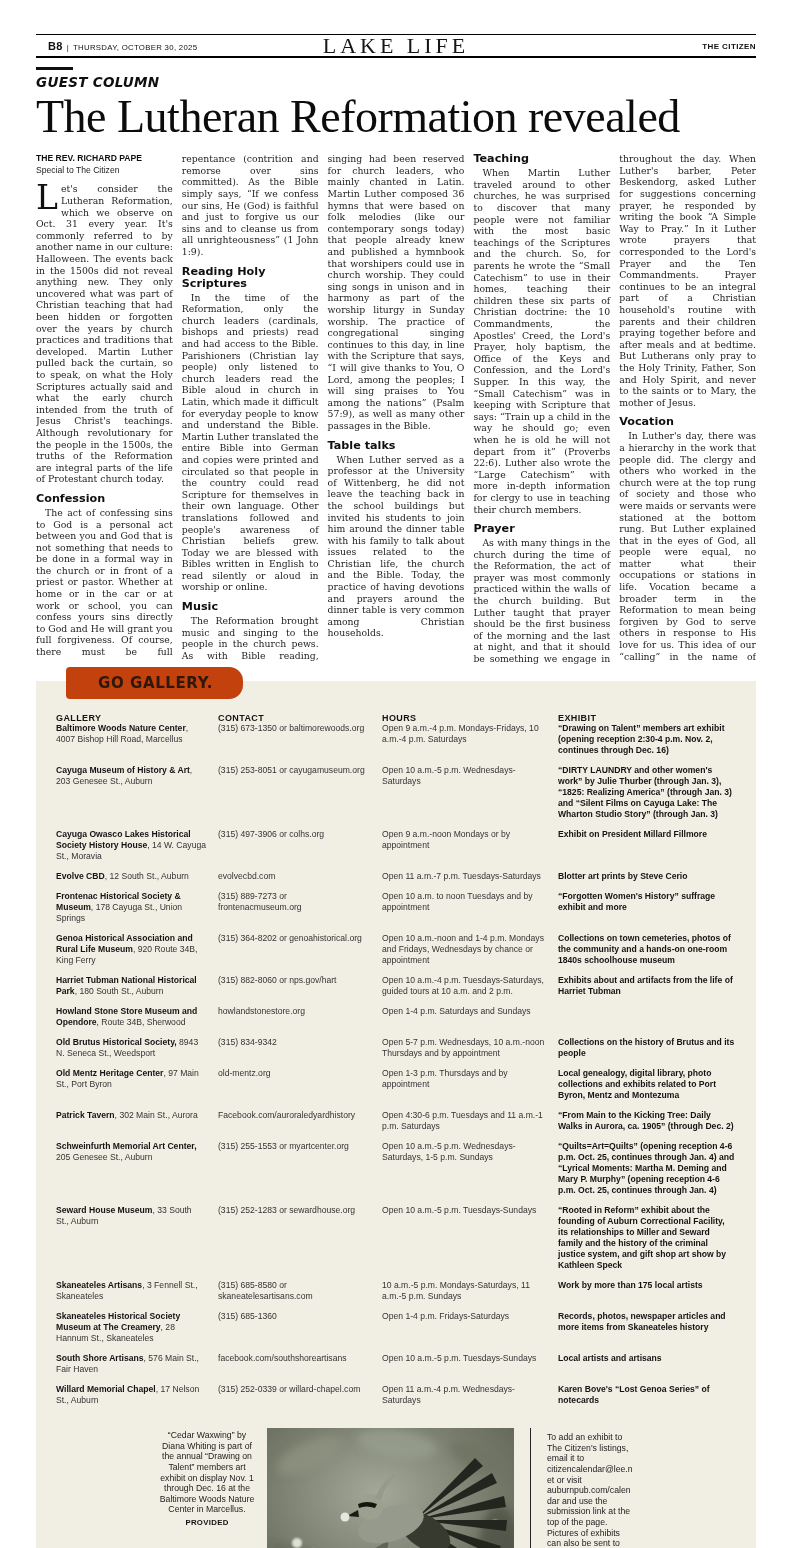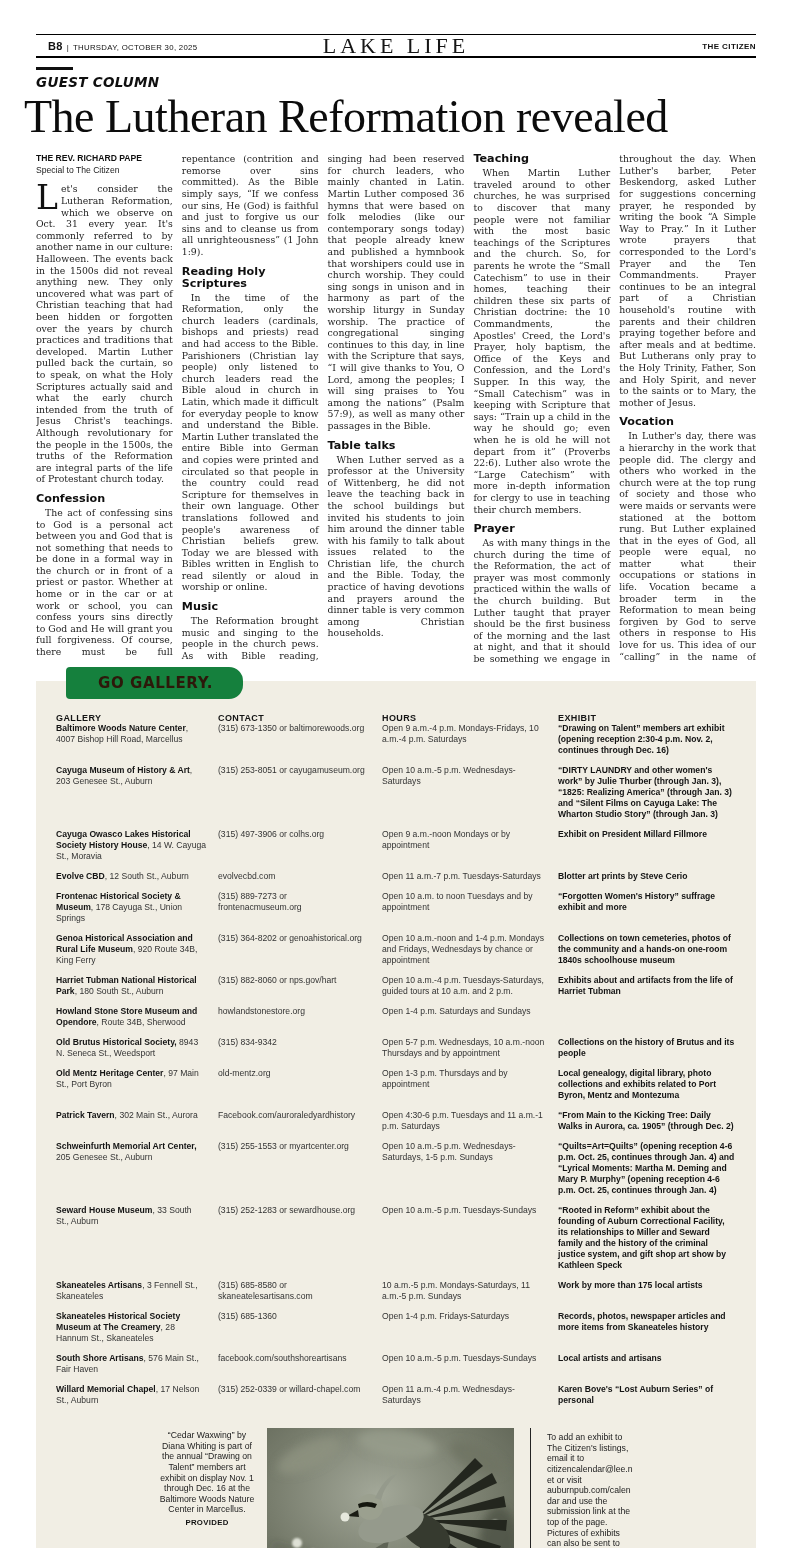--- a/index.html
+++ b/index.html
@@ -9,34 +9,34 @@
   .masthead{margin:34px 36px 0;border-top:1px solid #000;border-bottom:2px solid #000;display:flex;align-items:center;justify-content:space-between;padding:5px 0 4px;}
   .folio{font-size:7.8px;letter-spacing:.3px;color:#111;display:flex;align-items:baseline;gap:4px;}
   .folio .pn{font-weight:bold;font-size:11px;padding-left:12px;}
   .section-title{position:absolute;left:0;right:0;text-align:center;font-family:"Liberation Serif",serif;font-size:22px;letter-spacing:4px;color:#161616;pointer-events:none;}
   .pub{font-size:8px;font-weight:bold;letter-spacing:.4px;color:#111;}
 
   
   .kicker-wrap{margin:9px 36px 0;}
   .kicker-rule{width:37px;border-top:3px solid #101010;}
   .kicker{font-weight:bold;font-size:13.5px;letter-spacing:.3px;color:#0f0f0f;margin-top:4px;font-family:"DejaVu Sans",sans-serif;font-style:italic;}
-  h1.headline{font-family:"Liberation Serif",serif;font-weight:400;font-size:46px;letter-spacing:-.5px;color:#0c0c0c;margin:3px 24px 12px;line-height:1.05;white-space:nowrap;}
+  h1.headline{font-family:"Liberation Serif",serif;font-weight:400;font-size:46px;letter-spacing:-.5px;color:#0c0c0c;margin:3px 36px 12px;line-height:1.05;white-space:nowrap;}
 
   
   .article{margin:0 36px;height:512px;column-count:5;column-gap:9px;font-family:"DejaVu Serif",serif;font-size:9.3px;line-height:11.6px;text-align:justify;color:#1d1d1d;overflow:hidden;}
   .byline-author{font-family:"Liberation Sans",sans-serif;font-weight:bold;font-size:8.6px;color:#101010;}
   .byline-credit{font-family:"Liberation Sans",sans-serif;font-size:8.6px;color:#222;margin-bottom:7px;}
   .article p{margin:0;text-indent:9px;}
   .article p.intro{text-indent:0;}
   .article h4{font-family:"DejaVu Sans",sans-serif;font-size:11.2px;line-height:12px;margin:8px 0 2px;color:#0f0f0f;break-after:avoid;text-align:left;}
   .dropcap{float:left;font-family:"DejaVu Serif",serif;font-size:33px;line-height:27px;padding:1px 3px 0 0;color:#111;}
 
   
   .panel{margin:16px 36px 0;background:#f1eee4;padding:0 20px 22px;}
-  .badge{display:inline-block;background:#15803d;color:#2d180a;font-family:"DejaVu Sans",sans-serif;font-weight:bold;font-size:15px;letter-spacing:.6px;padding:7px 30px 7px 32px;border-radius:4px 14px 14px 4px;transform:translateY(-14px);margin-left:10px;}
+  .badge{display:inline-block;background:#c2410c;color:#2d180a;font-family:"DejaVu Sans",sans-serif;font-weight:bold;font-size:15px;letter-spacing:.6px;padding:7px 30px 7px 32px;border-radius:4px 14px 14px 4px;transform:translateY(-14px);margin-left:10px;}
   .gtable{margin-top:0;}
   .ghead,.grow{display:grid;grid-template-columns:150px 152px 164px 1fr;column-gap:12px;}
   .ghead{font-weight:bold;font-size:9px;letter-spacing:.4px;color:#141414;}
   .grow{font-size:8.6px;line-height:11px;color:#333;margin-bottom:9px;}
   .vname{font-weight:bold;color:#141414;}
   .cell-exhibit{font-weight:bold;color:#141414;}
 
   
   .figure{display:flex;justify-content:center;align-items:flex-start;gap:10px;margin-top:22px;}
   .fig-caption{width:100px;text-align:center;font-size:8.7px;line-height:10.6px;color:#222;padding-top:2px;}
@@ -215,21 +215,21 @@
           <div class="cell"><span class="vname">South Shore Artisans</span><span class="vaddr">, 576 Main St., Fair Haven</span></div>
           <div class="cell">facebook.com/southshoreartisans</div>
           <div class="cell">Open 10 a.m.-5 p.m. Tuesdays-Sundays</div>
           <div class="cell cell-exhibit">Local artists and artisans</div>
         </div>
 
         <div class="grow">
           <div class="cell"><span class="vname">Willard Memorial Chapel</span><span class="vaddr">, 17 Nelson St., Auburn</span></div>
           <div class="cell">(315) 252-0339 or willard-chapel.com</div>
           <div class="cell">Open 11 a.m.-4 p.m. Wednesdays-Saturdays</div>
-          <div class="cell cell-exhibit">Karen Bove's “Lost Auburn Series” of personal</div>
+          <div class="cell cell-exhibit">Karen Bove's “Lost Genoa Series” of notecards</div>
         </div>
 
     </div>
 
     
     <div class="figure">
       <div class="fig-caption">
         <span>“Cedar Waxwing” by Diana Whiting is part of the annual “Drawing on Talent” members art exhibit on display Nov. 1 through Dec. 16 at the Baltimore Woods Nature Center in Marcellus.</span>
         <div class="fig-credit">PROVIDED</div>
       </div>

